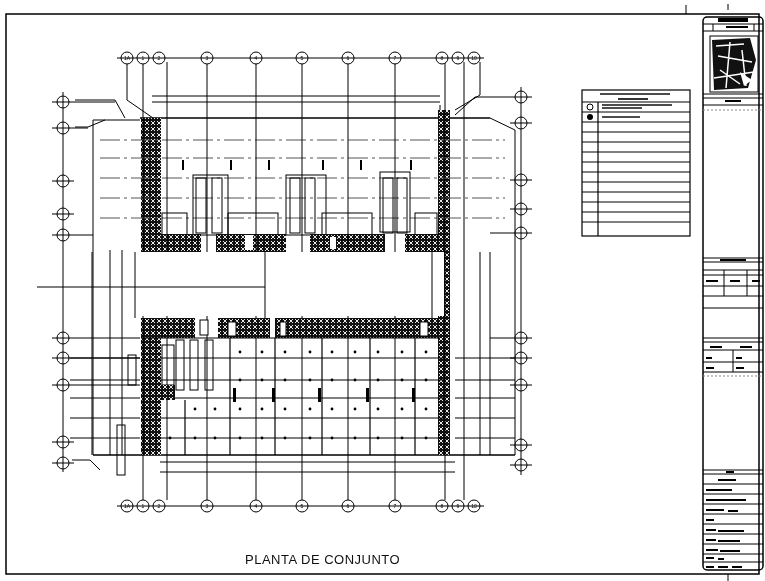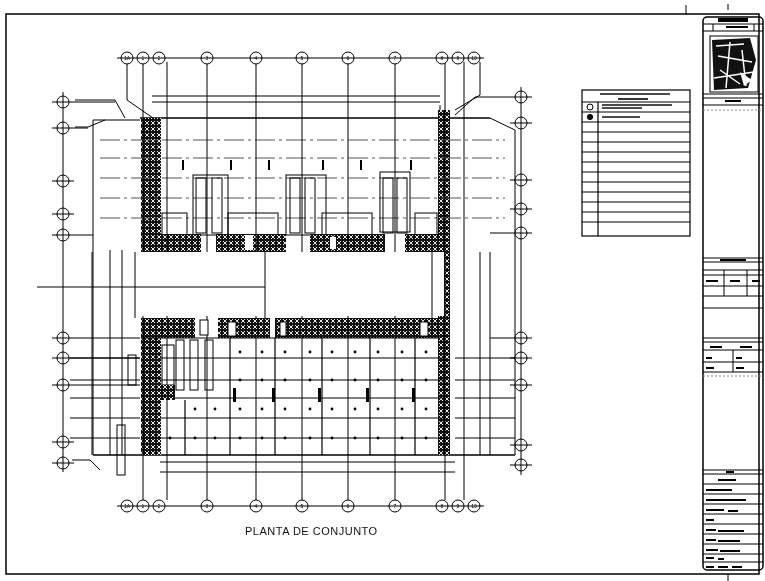--- a/index.html
+++ b/index.html
@@ -1,19 +1,19 @@
 <!DOCTYPE html>
 <html><head>
 <meta charset="utf-8">
 <style>
   html,body{margin:0;padding:0;background:#fff;}
   body{width:765px;height:581px;overflow:hidden;position:relative;font-family:"Liberation Sans",sans-serif;}
   #sheet{position:absolute;left:0;top:0;width:765px;height:581px;}
   svg text{font-family:"Liberation Sans",sans-serif;}
-  .title{position:absolute;left:245px;top:525px;font-size:11px;letter-spacing:0.5px;color:#111;}
+  .title{position:absolute;left:245px;top:552px;font-size:13px;letter-spacing:0.5px;color:#111;}
 </style>
 </head>
 <body>
 
 <div id="sheet">
 <svg width="765" height="581" viewBox="0 0 765 581" xmlns="http://www.w3.org/2000/svg">
   <defs>
     <pattern id="hatch" width="6" height="6" patternUnits="userSpaceOnUse">
       <rect width="6" height="6" fill="#111"></rect>
       <path d="M1 1 L5 5 M5 1 L1 5" stroke="#fff" stroke-width="0.9"></path>

